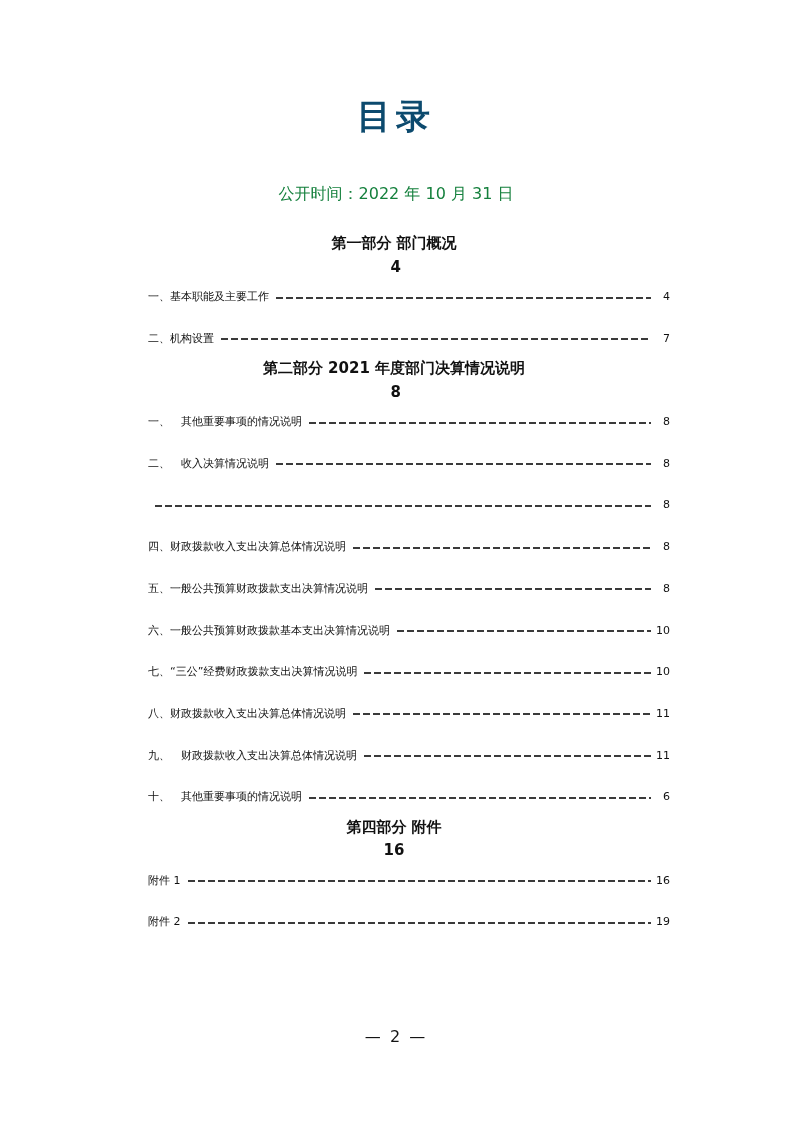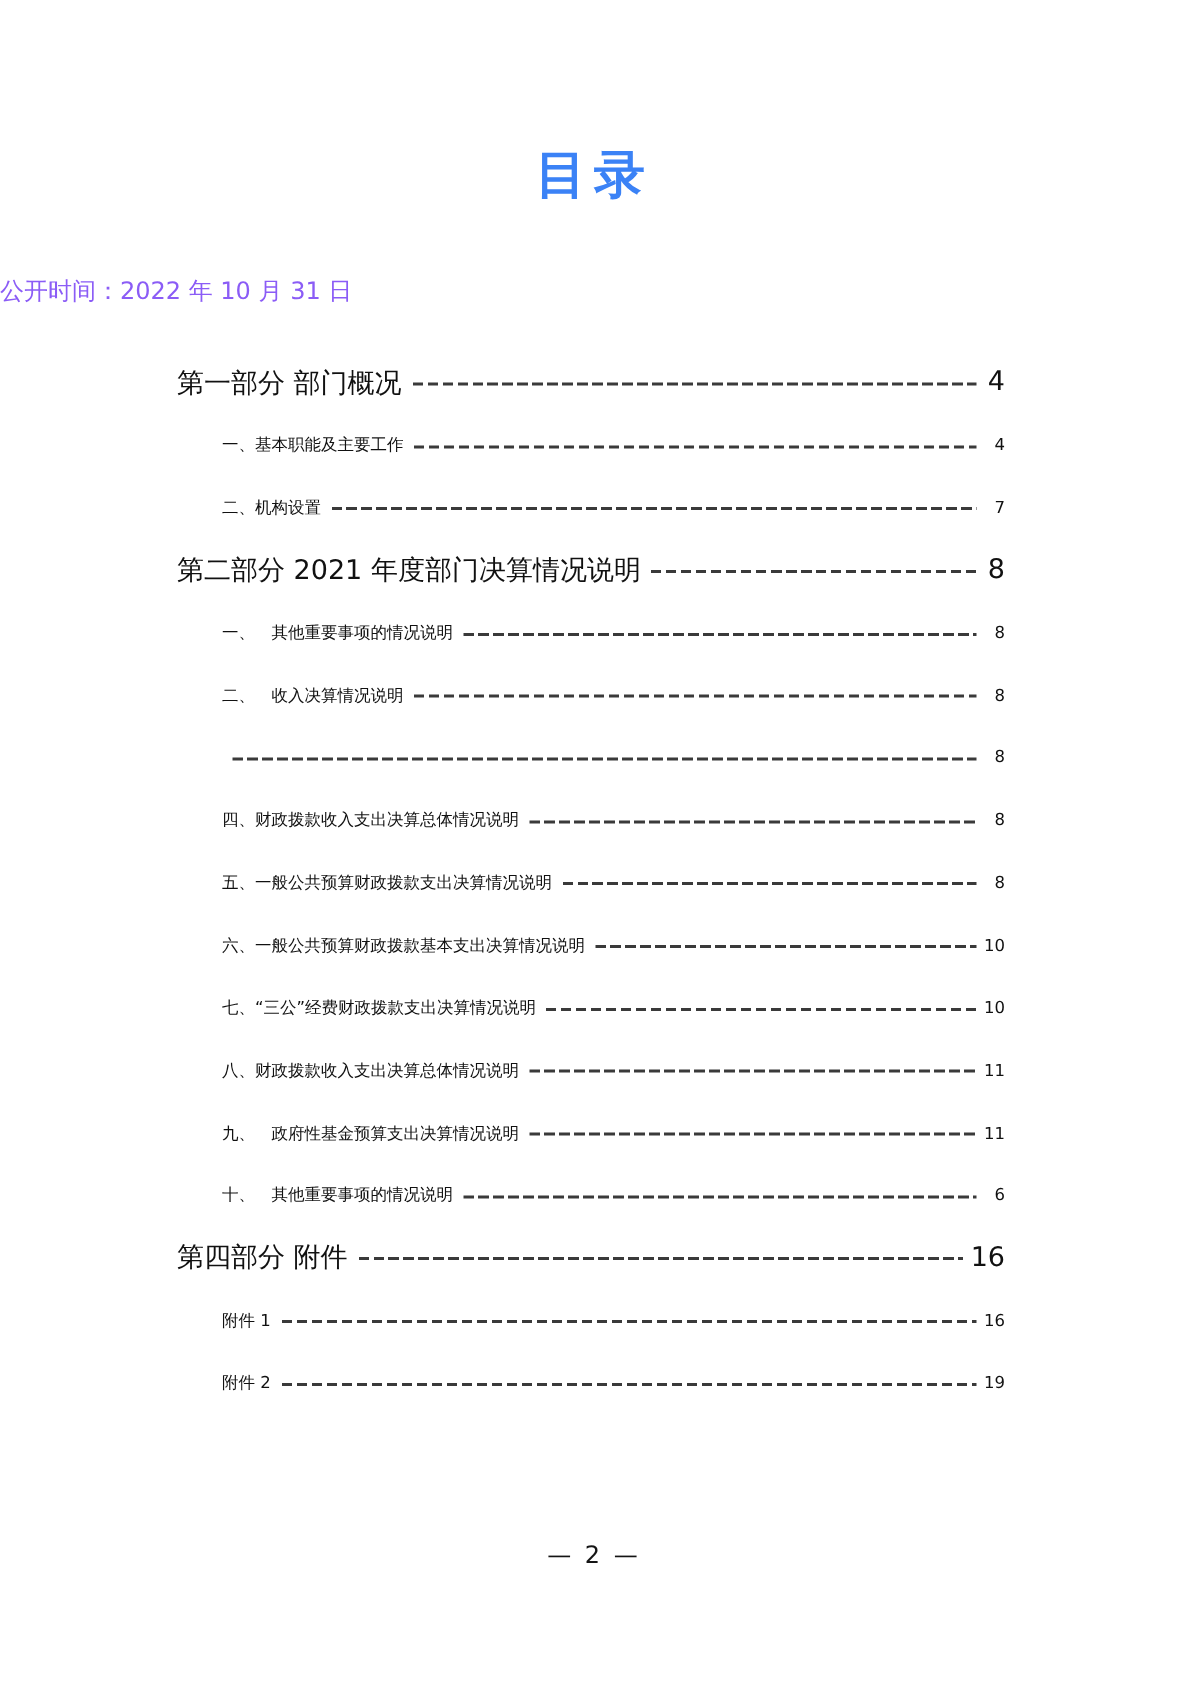--- a/index.html
+++ b/index.html
@@ -22,47 +22,48 @@
   }
   .doc-title {
     position: absolute;
     top: 94px;
     left: 0;
     width: 100%;
     text-align: center;
     font-size: 34px;
     font-weight: bold;
     letter-spacing: 5px;
-    color: #3b82f6;
+    color: #0c4a6e;
   }
   .publish-date {
     position: absolute;
     top: 184px;
     left: 0;
     width: 100%;
-    text-align: left;
+    text-align: center;
     font-size: 16px;
-    color: #8b5cf6;
+    color: #15803d;
   }
   .toc {
     position: absolute;
     top: 234px;
     left: 118px;
     width: 552px;
   }
   .toc-row {
     display: flex;
     align-items: center;
     height: 41.7px;
     font-size: 11px;
     white-space: pre;
   }
   .toc-row.section {
-    font-weight: normal;
-    font-size: 18px;
+    font-weight: bold;
+    font-size: 15px;
+    flex-direction: column;
   }
   .toc-row.sub {
     padding-left: 30px;
   }
   .toc-label {
     flex: 0 0 auto;
   }
   .leader {
     flex: 1 1 auto;
     height: 2px;
@@ -106,21 +107,21 @@
       <div class="toc-row sub"><span class="toc-label">二、机构设置</span><span class="leader"></span><span class="toc-page">7</span></div>
       <div class="toc-row section"><span class="toc-label">第二部分 2021 年度部门决算情况说明</span><span class="leader"></span><span class="toc-page">8</span></div>
       <div class="toc-row sub"><span class="toc-label">一、　其他重要事项的情况说明</span><span class="leader"></span><span class="toc-page">8</span></div>
       <div class="toc-row sub"><span class="toc-label">二、　收入决算情况说明</span><span class="leader"></span><span class="toc-page">8</span></div>
       <div class="toc-row sub"><span class="leader"></span><span class="toc-page">8</span></div>
       <div class="toc-row sub"><span class="toc-label">四、财政拨款收入支出决算总体情况说明</span><span class="leader"></span><span class="toc-page">8</span></div>
       <div class="toc-row sub"><span class="toc-label">五、一般公共预算财政拨款支出决算情况说明</span><span class="leader"></span><span class="toc-page">8</span></div>
       <div class="toc-row sub"><span class="toc-label">六、一般公共预算财政拨款基本支出决算情况说明</span><span class="leader"></span><span class="toc-page">10</span></div>
       <div class="toc-row sub"><span class="toc-label">七、“三公”经费财政拨款支出决算情况说明</span><span class="leader"></span><span class="toc-page">10</span></div>
       <div class="toc-row sub"><span class="toc-label">八、财政拨款收入支出决算总体情况说明</span><span class="leader"></span><span class="toc-page">11</span></div>
-      <div class="toc-row sub"><span class="toc-label">九、　政府性基金预算支出决算情况说明</span><span class="leader"></span><span class="toc-page">11</span></div>
+      <div class="toc-row sub"><span class="toc-label">九、　财政拨款收入支出决算总体情况说明</span><span class="leader"></span><span class="toc-page">11</span></div>
       <div class="toc-row sub"><span class="toc-label">十、　其他重要事项的情况说明</span><span class="leader"></span><span class="toc-page">6</span></div>
       <div class="toc-row section"><span class="toc-label">第四部分 附件</span><span class="leader"></span><span class="toc-page">16</span></div>
       <div class="toc-row sub"><span class="toc-label">附件 1</span><span class="leader"></span><span class="toc-page">16</span></div>
       <div class="toc-row sub"><span class="toc-label">附件 2</span><span class="leader"></span><span class="toc-page">19</span></div>
     </div>
 
   <div class="page-footer">— 2 —</div>
 
 </div>
 

